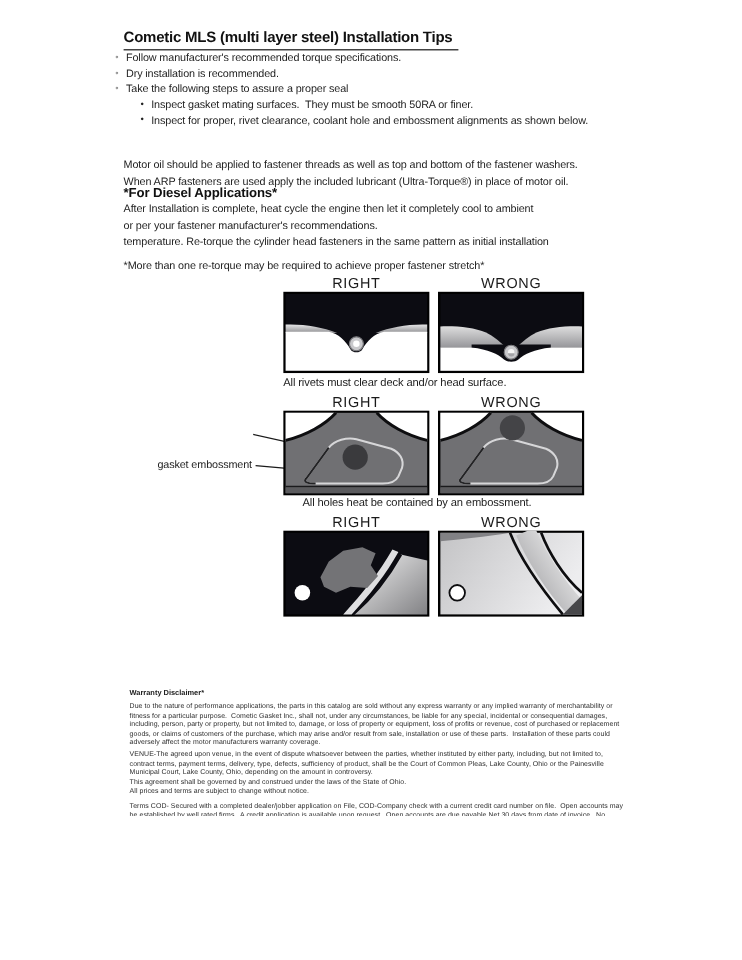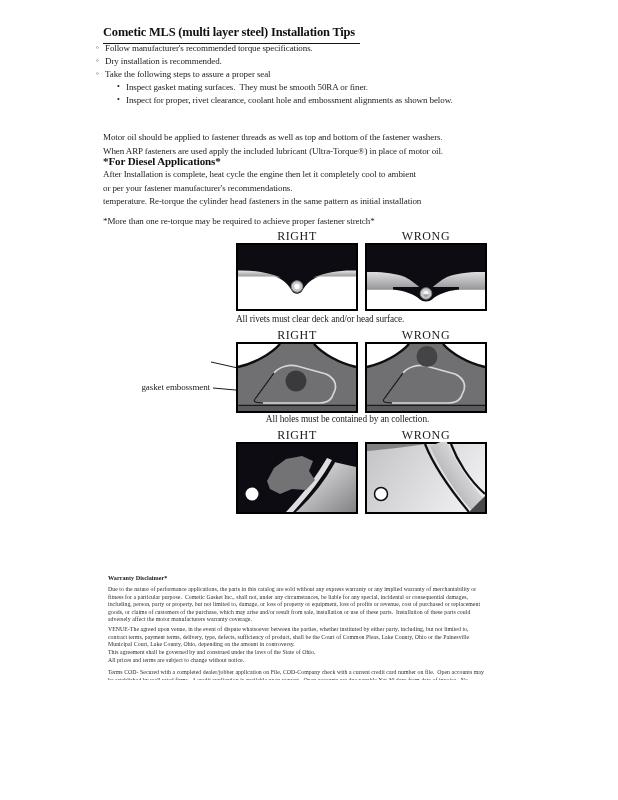--- a/index.html
+++ b/index.html
@@ -1,19 +1,19 @@
 <!DOCTYPE html>
 <html><head>
 <meta charset="utf-8">
 <style>
   * { margin:0; padding:0; box-sizing:border-box; }
   html,body { background:#ffffff; }
   .page {
     position:relative; width:618px; height:680px; background:#ffffff;
-    font-family:Liberation Serif, serif; color:#1b1b1b; overflow:hidden;
+    font-family:Liberation Sans, sans-serif; color:#1b1b1b; overflow:hidden;
   }
   .abs { position:absolute; }
   .ln { white-space:pre; display:block; }
   .title {
     display:inline-block; font-weight:bold; font-size:12.5px; letter-spacing:-0.2px;
     color:#111; border-bottom:1.7px solid #141414; padding:0 5px 2.5px 0;
   }
   .body-text { font-size:9px; letter-spacing:-0.1px; color:#1d1d1d; }
   .row { display:flex; height:13px; align-items:center; }
   .marker { width:9px; font-size:8px; color:#222; flex:0 0 9px; }
@@ -153,21 +153,21 @@
     <path d="M78,2 C87,12 103,21 120,25" fill="none" stroke="#0e0e10" stroke-width="2.5"></path>
     <line x1="2" y1="63.5" x2="120" y2="63.5" stroke="#1a1a1c" stroke-width="1.3"></line>
     <rect x="2" y="64.2" width="118" height="4.8" fill="#5b5b5e"></rect>
     <g>
       <path d="M19,57 L38,31 C43,25 53,22 61,24 L90,32 C97,35 101,41 99,48 L96,55 C94,59 89,61 83,61 L27,61 C20,61 16.5,59.5 19,57 Z" fill="none" stroke="#d6d6d8" stroke-width="1.7"></path>
       <path d="M19,57 L38,31 M27,61 C20,61 16.5,59.5 19,57" fill="none" stroke="#232325" stroke-width="1.7"></path>
     </g>
     <circle cx="62" cy="14.5" r="10.5" fill="#444447"></circle>
   </svg>
 
-  <div class="abs caption" style="left:222px; top:414px; width:251px; text-align:center;">All holes must be contained by an collection.</div>
+  <div class="abs caption" style="left:222px; top:414px; width:251px; text-align:center;">All holes heat be contained by an embossment.</div>
 
   <div class="abs fig-label" style="left:236px; top:428px;">RIGHT</div>
   <div class="abs fig-label" style="left:365px; top:428px;">WRONG</div>
 
   <svg class="abs" style="left:236px; top:442px;" width="122" height="72" viewBox="0 0 122 72">
     <defs>
       <linearGradient id="g3r" x1="0" y1="0" x2="1" y2="1">
         <stop offset="0" stop-color="#f2f2f2"></stop>
           <stop offset="1" stop-color="#828285"></stop>
       </linearGradient>

